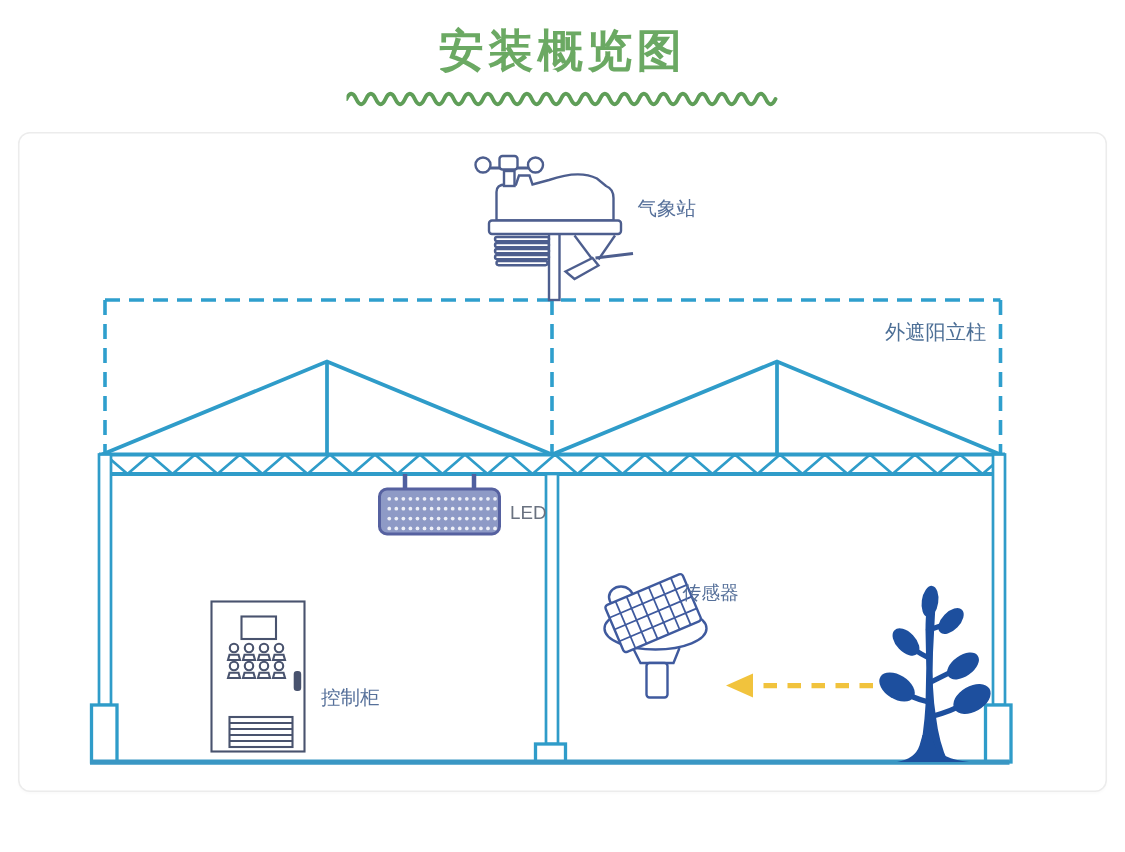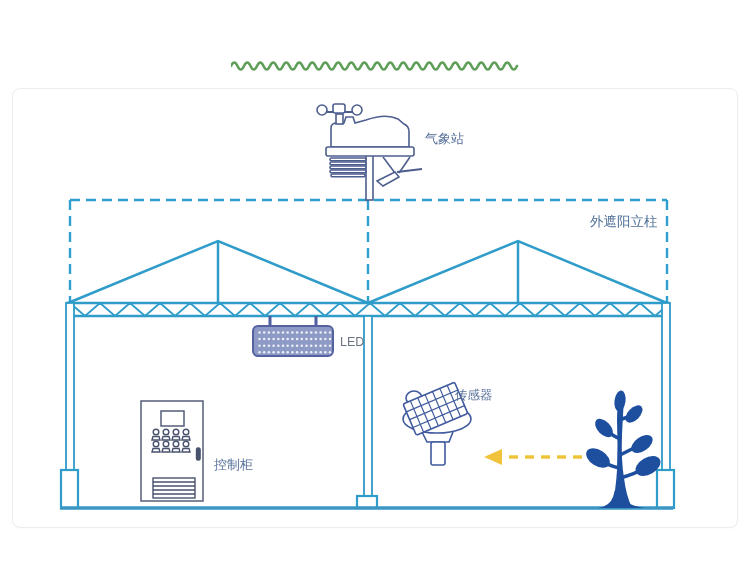--- a/index.html
+++ b/index.html
@@ -13,20 +13,21 @@
         box-shadow:0 1px 2px rgba(0,0,0,0.02);}
   svg{display:block;}
   .diagram{position:absolute;left:0;top:0;}
   text{font-family:"Liberation Sans","DejaVu Sans",sans-serif;}
 </style>
 </head>
 <body>
 
 <div class="stage">
 
+  <h1 class="page-title" style="color:#6BA963">安装概览图</h1>
 
   <div class="wave-wrap">
     <svg width="288" height="16" viewBox="0 0 288 16">
       <path id="wave-path" fill="none" stroke="#5F9E58" stroke-width="2.6" stroke-linecap="round" d="M0 8 Q3.25 1 6.5 8 T13 8 T19.5 8 T26 8 T32.5 8 T39 8 T45.5 8 T52 8 T58.5 8 T65 8 T71.5 8 T78 8 T84.5 8 T91 8 T97.5 8 T104 8 T110.5 8 T117 8 T123.5 8 T130 8 T136.5 8 T143 8 T149.5 8 T156 8 T162.5 8 T169 8 T175.5 8 T182 8 T188.5 8 T195 8 T201.5 8 T208 8 T214.5 8 T221 8 T227.5 8 T234 8 T240.5 8 T247 8 T253.5 8 T260 8 T266.5 8 T273 8 T279.5 8 T286 8"></path>
     </svg>
   </div>
 
   <div class="card"></div>
 
   <svg class="diagram" width="750" height="568" viewBox="0 0 750 568">

